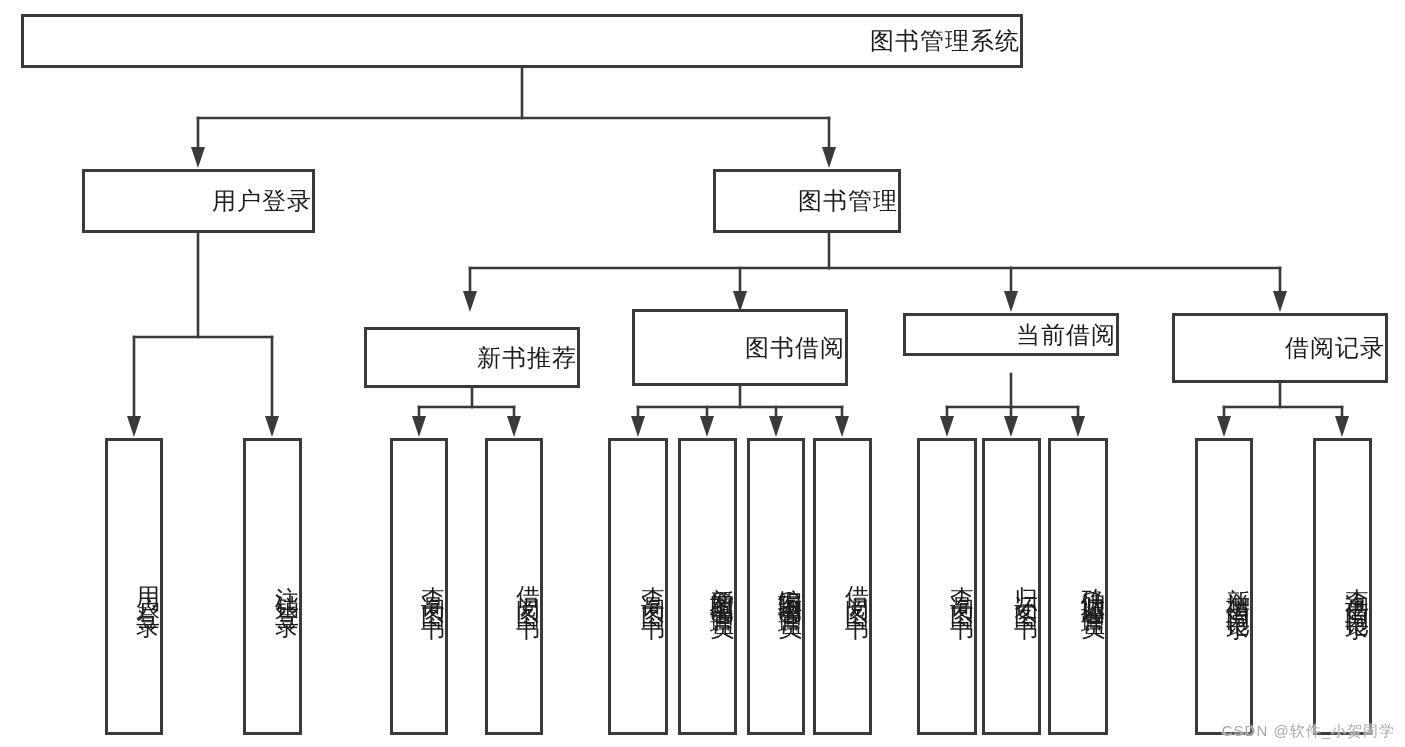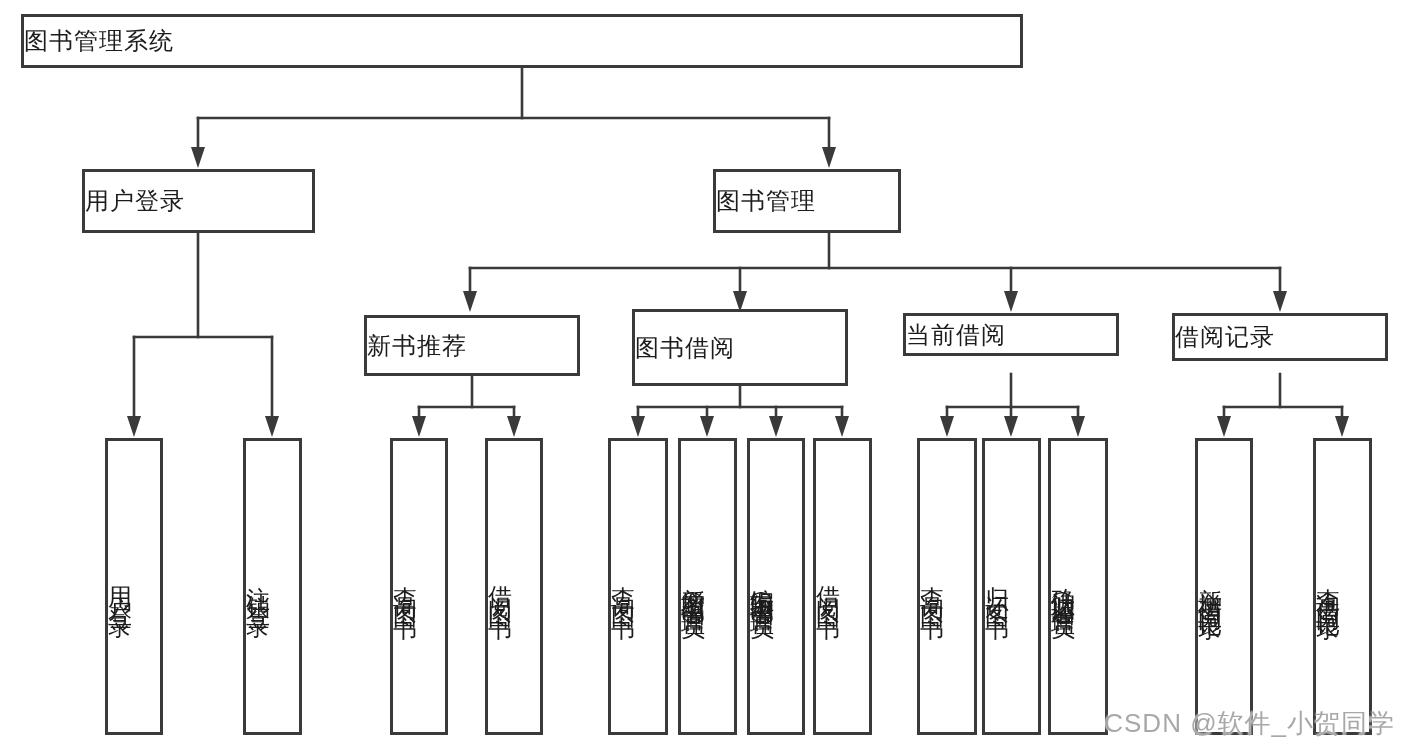--- a/index.html
+++ b/index.html
@@ -5,35 +5,35 @@
   html,body{margin:0;padding:0;background:#ffffff;}
   body{font-family:"Liberation Sans","DejaVu Sans",sans-serif;}
   .canvas{
     position:relative;width:1405px;height:747px;background:#ffffff;overflow:hidden;
   }
   .edges{position:absolute;left:0;top:0;width:1405px;height:747px;}
   .edges line{stroke:#3a3a3a;stroke-width:2.6;stroke-linecap:square;}
   .edges polygon{fill:#3a3a3a;stroke:none;}
   .node{
     position:absolute;box-sizing:border-box;border:3px solid #3a3a3a;background:#ffffff;
-    display:flex;align-items:center;justify-content:flex-start;
+    display:flex;align-items:center;justify-content:flex-end;
     color:#1c1c1c;font-size:24px;letter-spacing:1px;white-space:nowrap;
   }
   .hnode{height:64px;}
   .leaf{top:438px;height:297px;}
   .vtext{
     writing-mode:vertical-rl;text-orientation:upright;
     line-height:1;white-space:nowrap;color:#1c1c1c;font-size:24px;
   }
   .len4{letter-spacing:10px;}
   .len6{letter-spacing:6px;}
   .len9{letter-spacing:4px;}
   .watermark{
     position:absolute;right:10px;bottom:6px;z-index:5;
-    font-size:26px;color:rgba(158,158,158,0.9);letter-spacing:1px;
+    font-size:15px;color:rgba(158,158,158,0.9);letter-spacing:1px;
     text-shadow:0 0 3px #ffffff,0 0 2px #ffffff;white-space:nowrap;
   }
 </style>
 </head>
 <body>
 
 <div class="canvas">
 
   <svg class="edges" viewBox="0 0 1405 747" xmlns="http://www.w3.org/2000/svg">
 
@@ -115,30 +115,30 @@
     <span>图书管理系统</span>
   </div>
 
   <div class="node hnode" style="left:82px;top:169px;width:233px;">
     <span>用户登录</span>
   </div>
   <div class="node hnode" style="left:713px;top:169px;width:188px;">
     <span>图书管理</span>
   </div>
 
-  <div class="node" style="left:364px;top:315px;width:216px;height:61px;">
+  <div class="node" style="left:364px;top:327px;width:216px;height:61px;">
     <span>新书推荐</span>
   </div>
   <div class="node" style="left:632px;top:297px;width:216px;height:77px;margin-top:12px;">
     <span>图书借阅</span>
   </div>
   <div class="node" style="left:903px;top:313px;width:216px;height:43px;">
     <span>当前借阅</span>
   </div>
-  <div class="node" style="left:1172px;top:313px;width:216px;height:48px;">
+  <div class="node" style="left:1172px;top:313px;width:216px;height:70px;">
     <span>借阅记录</span>
   </div>
 
   <div class="node leaf" style="left:105px;width:58px;">
     <span class="vtext len4">用户登录</span>
   </div>
   <div class="node leaf" style="left:243px;width:59px;">
     <span class="vtext len4">注销登录</span>
   </div>
 

